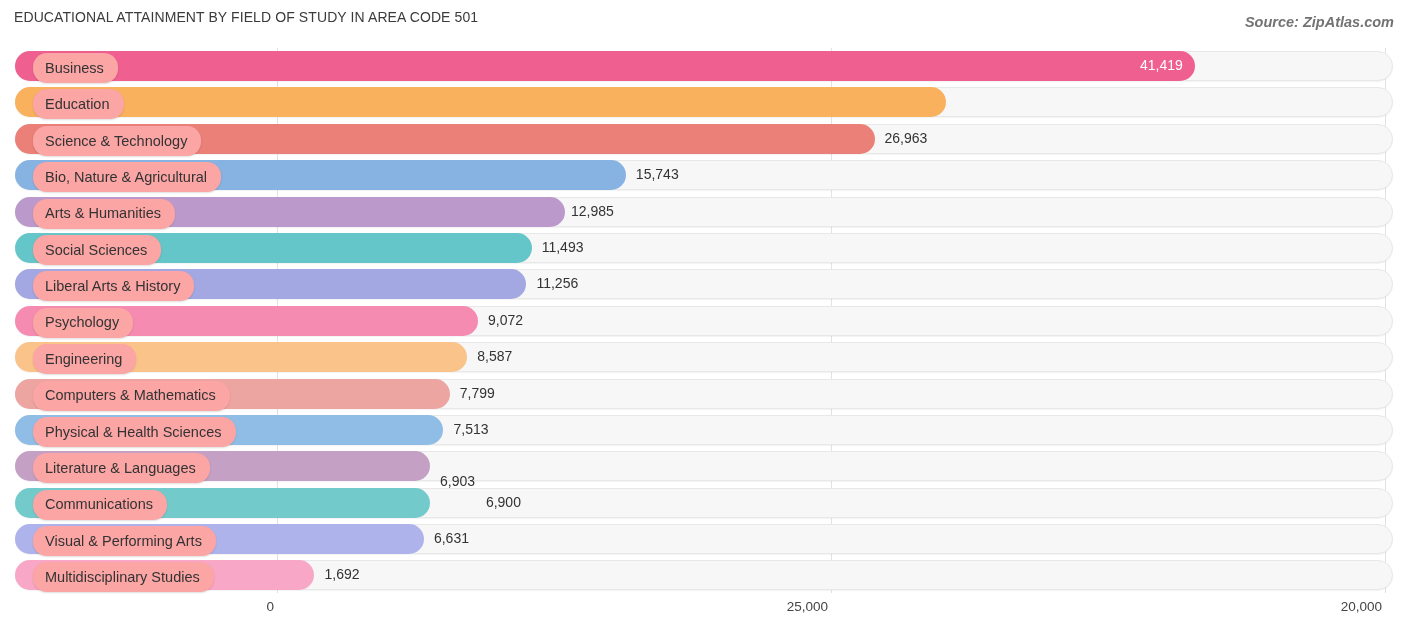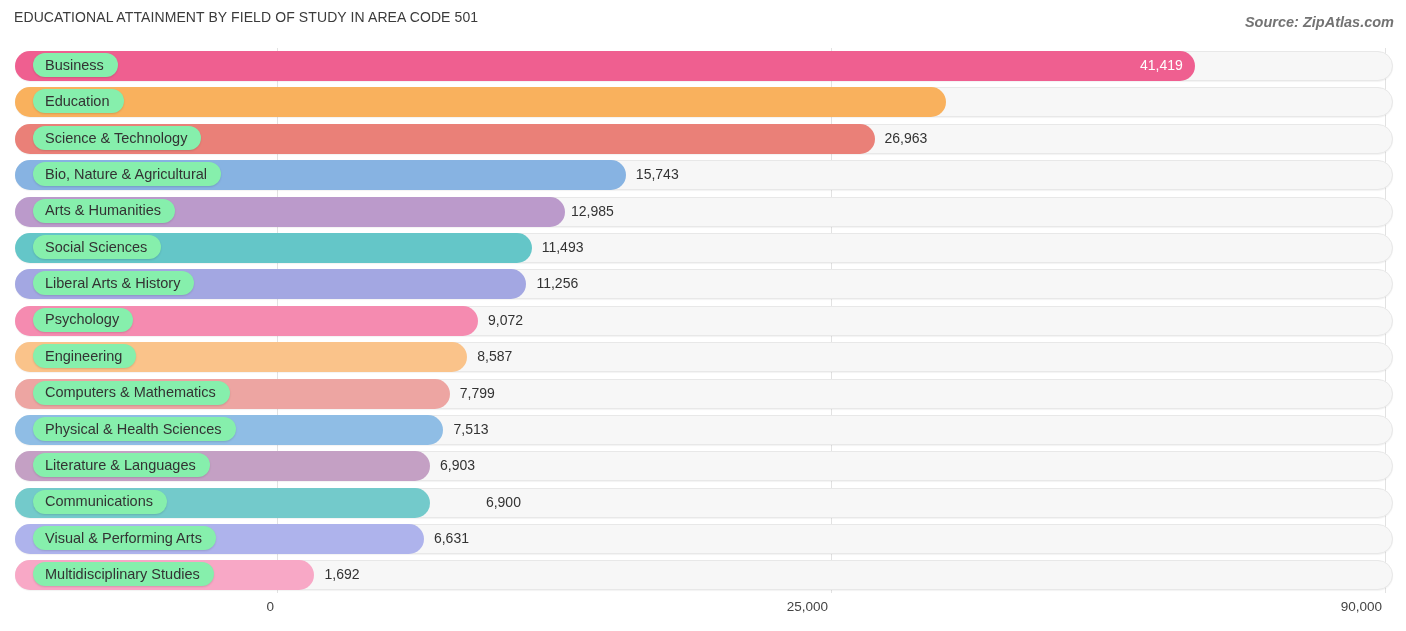--- a/index.html
+++ b/index.html
@@ -82,22 +82,22 @@
   .bar {
     position: absolute;
     left: 15px; top: 3px;
     height: 30px;
     border-radius: 16px;
   }
   
   .pill {
     position: absolute;
     left: 33px; top: 5px;
-    height: 24px;
-    background: #86efac;
+    height: 30px;
+    background: #fca5a5;
     border-radius: 14px;
     display: flex;
     align-items: center;
     padding: 0 14px 0 12px;
     box-shadow: 0 1px 2px rgba(0,0,0,0.13);
     white-space: nowrap;
   }
   .pill-label {
     font-size: 14.5px;
     color: #333333;
@@ -233,21 +233,21 @@
             <span class="pill-label">Physical &amp; Health Sciences</span>
           </div>
           <div class="value outside" style="left: 453.488px;">7,513</div>
         </div>
         <div class="row">
           <div class="track"></div>
           <div class="bar" style="width: 414.97px; background: rgb(196, 160, 196);"></div>
           <div class="pill">
             <span class="pill-label">Literature &amp; Languages</span>
           </div>
-          <div class="value outside" style="left: 439.97px;">6,903</div>
+          <div class="value outside" style="left: 439.97px; margin-top: 16px;">6,903</div>
         </div>
         <div class="row">
           <div class="track"></div>
           <div class="bar" style="width: 414.904px; background: rgb(115, 202, 203);"></div>
           <div class="pill">
             <span class="pill-label">Communications</span>
           </div>
           <div class="value outside" style="left: 439.904px; margin-left: 46px;">6,900</div>
         </div>
         <div class="row">
@@ -265,16 +265,16 @@
             <span class="pill-label">Multidisciplinary Studies</span>
           </div>
           <div class="value outside" style="left: 324.495px;">1,692</div>
         </div>
       </div>
   </div>
 
   <div class="axis" id="axis">
       <div class="tick" style="left: 274px;">0</div>
       <div class="tick" style="left: 828px;">25,000</div>
-      <div class="tick" style="left: 1382px;">90,000</div>
+      <div class="tick" style="left: 1382px;">20,000</div>
     </div>
 
 </div>
 
 </body></html>

